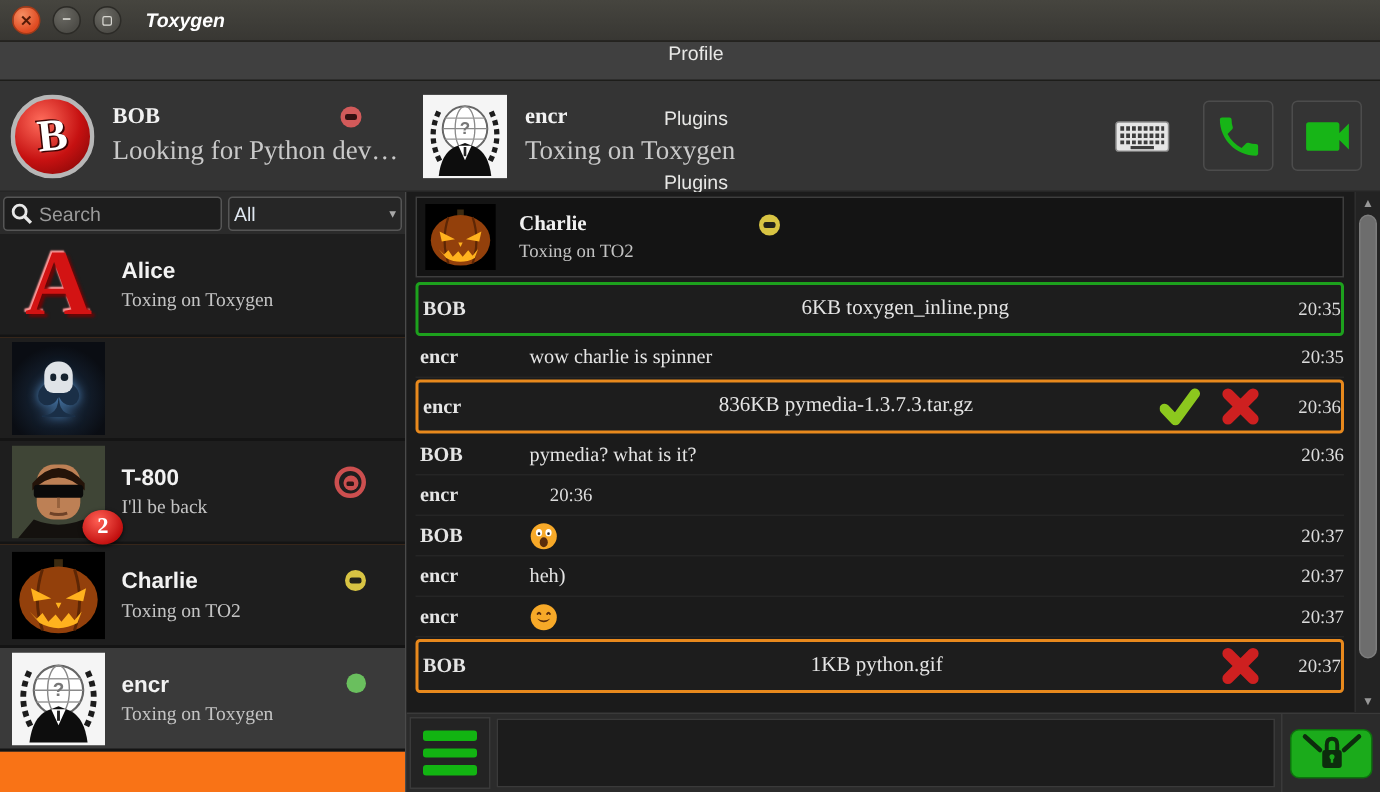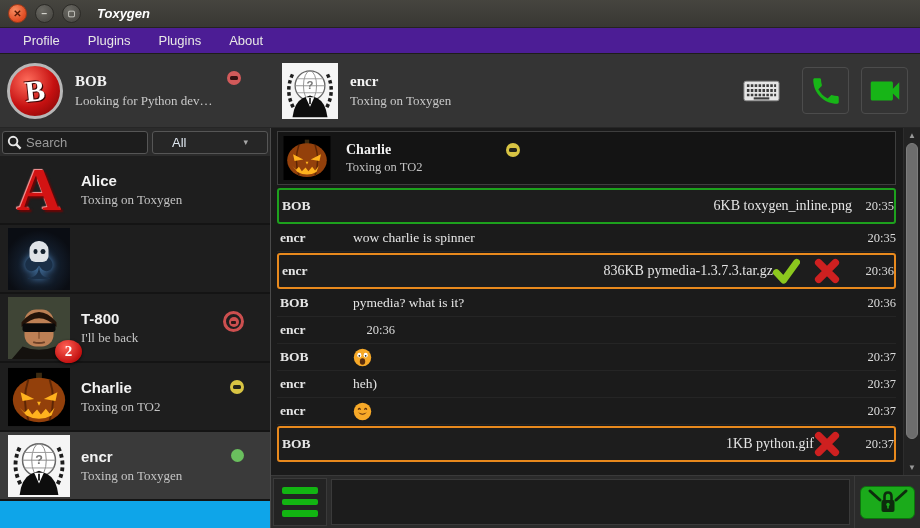--- a/index.html
+++ b/index.html
@@ -14,36 +14,36 @@
              display:flex; align-items:center; justify-content:center;
              font-size:10px; font-weight:bold; cursor:default; }
   .win-btn.close { background:radial-gradient(circle at 35% 30%, #f78e62, #df4b22 70%);
                    border:1px solid #a33a18; color:#551a07; }
   .win-btn.min, .win-btn.max { background:radial-gradient(circle at 35% 30%, #6a6963, #4e4d48 70%);
                    border:1px solid #2c2b27; color:#d9d8d2; }
   .win-btn.max { font-size:8px; }
   .win-title { margin-left:16px; color:#ffffff; font-weight:bold; font-size:13px;font-style:italic; }
 
   
-  .menubar { height:26px; background:#4c1d95; border-bottom:1px solid #1d1d1a;
-             display:flex; align-items:center; gap:28px; padding-left:23px; }
+  .menubar { height:26px; background:#404040; border-bottom:1px solid #1d1d1a;
+             display:flex; align-items:center; gap:28px; padding-left:8px;flex-direction:column; }
   .menu-item { color:#e8e8e6; font-size:13px; cursor:default; }
 
   
   .header { height:74px; background:#343434; display:flex; border-bottom:1px solid #262626; }
   .self-profile { width:270px; flex:none; display:flex; align-items:center; position:relative; }
   .avatar56 { width:56px; height:56px; flex:none; margin-left:7px; overflow:hidden; }
   .bob-circle { width:56px; height:56px; border-radius:50%;
                 background:radial-gradient(circle at 35% 30%, #ff6d5c, #c61111 55%, #740505);
                 border:3px solid #b7b7b7; display:flex; align-items:center; justify-content:center; }
   .bob-letter { font-family:"Liberation Serif", serif; font-weight:bold; font-size:30px;
                 color:#ffffff; text-shadow:1px 1px 0 #3c0404, -1px -1px 0 #3c0404; transform:rotate(-6deg); }
   .id-block { margin-left:12px; overflow:hidden; }
   .p-name { font-family:"Liberation Serif", serif; font-weight:bold; font-size:15px; color:#f2f2f2; }
-  .p-status { font-family:"Liberation Serif", serif; font-size:13px; color:#c9c9c9; margin-top:3px;
+  .p-status { font-family:"Liberation Serif", serif; font-size:18px; color:#c9c9c9; margin-top:3px;
               white-space:nowrap; }
   .conv-header { flex:1; display:flex; align-items:center; position:relative; }
   .conv-header .avatar56 { margin-left:12px; }
   .kb-icon { position:absolute; right:140px; top:26px; }
   .hdr-btn { position:absolute; top:13px; width:47px; height:47px; background:transparent;
              border:1px solid #4c4c4c; border-radius:4px; display:flex; align-items:center;
              justify-content:center; cursor:pointer; }
   .hdr-btn.call { right:71px; }
   .hdr-btn.video { right:12px; }
 
@@ -56,29 +56,29 @@
   .dot.busy { width:14px; height:14px; background:#d25a5a; }
   .dot.busy::after { background:#331111; }
   .dot.busy-ring { width:21px; height:21px; border:3px solid #cc4f4f; background:transparent; }
   .dot.busy-ring::after { content:""; position:absolute; inset:2.5px; background:#cc4f4f; border-radius:50%; }
   .dot.busy-ring::before { content:""; position:absolute; left:5px; right:5px; top:7px; height:3px;
         background:#2c1515; border-radius:1px; z-index:1; }
   .self-status { position:absolute; right:29px; top:17px; }
 
   
   .main { display:flex; height:400px; }
-  .sidebar { width:270px; flex:none; background:#0ea5e9; display:flex; flex-direction:column; }
+  .sidebar { width:270px; flex:none; background:#f97316; display:flex; flex-direction:column; }
   .search-row { height:28px; background:#2b2b2b; display:flex; align-items:center; padding:2px 2px; gap:4px; }
   .search-box { width:146px; height:23px; background:#1d1d1d; border:1px solid #565656;
                 border-radius:3px; display:flex; align-items:center; padding-left:4px; }
   .search-box input { flex:1; min-width:0; border:none; background:transparent; outline:none;
                 color:#dddddd; font-size:13px; margin-left:4px; }
   .search-box input::placeholder { color:#9a9a9a; }
   .filter-dd { flex:1; height:23px; background:#262626; border:1px solid #565656; border-radius:3px;
-               display:flex; align-items:center; padding:0 19px; cursor:pointer; }
+               display:flex; align-items:center; padding:0 3px; cursor:pointer; }
   .filter-dd .val { color:#dfe7f0; font-size:13px; flex:1; }
   .filter-dd .arr { color:#a8a8a8; font-size:9px; }
 
   .contacts { flex:1; overflow:hidden; }
   .contact { height:69px; display:flex; align-items:center; position:relative;
              background:#1e1e1e; border-bottom:2px solid #141414; cursor:pointer; }
   .contact.selected { background:#3a3a3a; }
   .c-avatar { width:62px; height:62px; margin-left:8px; position:relative; flex:none; }
   .c-info { margin-left:11px; }
   .c-name { font-family:Liberation Sans, sans-serif; font-weight:bold; font-size:15px; color:#f2f2f2; }
@@ -115,21 +115,21 @@
   .ic-dot { position:absolute; left:228px; top:11px; }
 
   .msg { display:flex; align-items:center; font-family:"Liberation Serif", serif;
          font-size:13.5px; color:#e5e5e5; }
   .msg .sender { width:76px; flex:none; font-weight:bold; padding-left:3px; }
   .msg .text { flex:1; }
   .msg .time { width:42px; flex:none; text-align:right; font-size:12.5px; color:#dcdcdc; }
   .msg.text-row { height:27px; border-bottom:1px solid #252525; }
   .msg.file-row { height:36px; border:2px solid #1da11d; border-radius:3px; background:#1d1d1d; margin:1px 0; }
   .msg.file-row.orange { border-color:#e8891d; }
-  .fname { flex:1; text-align:right; font-size:14px; }
+  .fname { flex:1; text-align:center; font-size:14px; }
   .file-actions { display:flex; gap:14px; margin-right:12px; align-items:center; }
   .fa-btn { background:none; border:none; padding:0; cursor:pointer; display:flex; }
 
   .scrollbar { position:absolute; top:0; right:0; bottom:0; width:17px; background:#232323;
                border-left:1px solid #2d2d2d; }
   .sb-arrow { height:15px; text-align:center; line-height:15px; font-size:8px; color:#989898; cursor:pointer; }
   .sb-arrow.down { position:absolute; bottom:0; left:0; right:0; }
   .sb-thumb { position:absolute; top:15px; left:2px; width:12px; height:296px;
               background:#6d6d6d; border:1px solid #7d7d7d; border-radius:6px; cursor:grab; }
 

